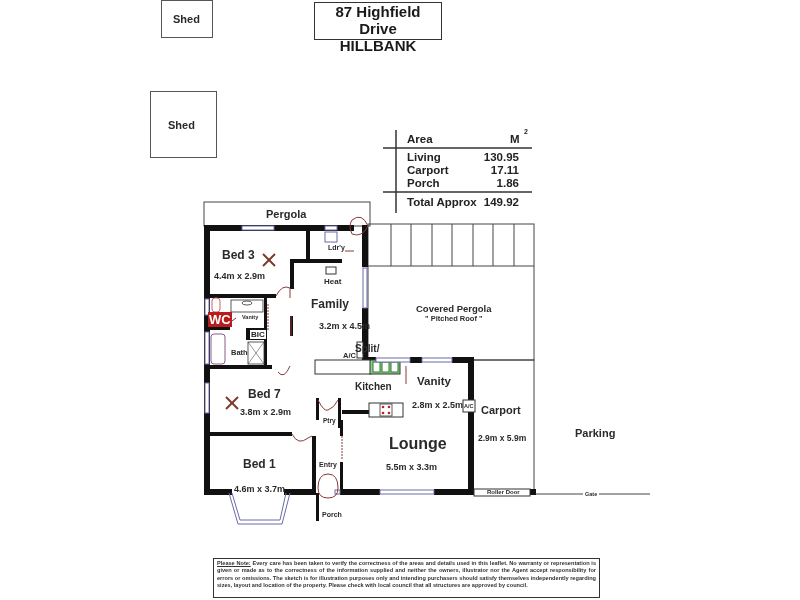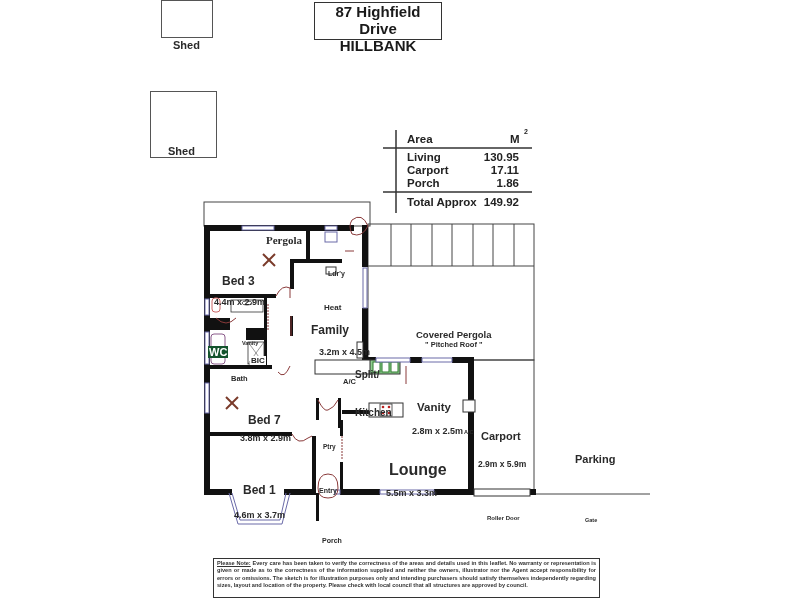--- a/index.html
+++ b/index.html
@@ -1,19 +1,19 @@
 <!DOCTYPE html>
 <html><head>
 <meta charset="utf-8">
 <style>
   html, body { margin:0; padding:0; background:#ffffff; }
   body { width:800px; height:600px; position:relative; overflow:hidden;
          font-family:"Liberation Sans", sans-serif; color:#222; }
   .abs { position:absolute; }
-  .lbl { position:absolute; font-family:"Liberation Sans", sans-serif; font-weight:bold; color:#2a2a2a; white-space:nowrap;margin-top:26px; }
+  .lbl { position:absolute; font-family:"Liberation Sans", sans-serif; font-weight:bold; color:#2a2a2a; white-space:nowrap; }
   .box { position:absolute; border:1.5px solid #555; background:#fff; box-sizing:border-box; }
   #plan { position:absolute; left:0; top:0; width:800px; height:600px; }
   .title-box { position:absolute; left:314px; top:2px; width:128px; height:38px; border:1.5px solid #333; box-sizing:border-box; text-align:center; }
   .title-box div { font-weight:bold; font-size:15px; line-height:17px; color:#1a1a1a; }
   .area-row { position:absolute; left:22px; font-size:11.5px; font-weight:bold; color:#222; }
   .area-val { position:absolute; font-size:11.5px; font-weight:bold; color:#222; text-align:right; width:60px; }
   .disclaimer { position:absolute; left:213px; top:558px; width:387px; height:40px; border:1.5px solid #333; box-sizing:border-box; padding:1px 3px; font-size:5.6px; line-height:7.4px; font-weight:bold; color:#333; text-align:justify; }
   .disclaimer u { text-decoration:underline; }
 </style>
 </head>
@@ -186,31 +186,31 @@
       <line x1="275" y1="254" x2="263" y2="266"></line>
     <line x1="226" y1="397" x2="238" y2="409"></line>
       <line x1="238" y1="397" x2="226" y2="409"></line>
   </g>
 
   <rect x="474" y="489" width="56" height="7" fill="#fff" stroke="#333" stroke-width="1"></rect>
 
   <rect x="463" y="400" width="12" height="12" fill="#fff" stroke="#333" stroke-width="1"></rect>
 </svg>
 
-<span class="lbl" style="left:266px;top:208px;font-size:11px;font-family:Liberation Serif, serif;">Pergola</span>
+<span class="lbl" style="left:266px;top:208px;font-size:11px;">Pergola</span>
 <span class="lbl" style="left:222px;top:248px;font-size:12px;">Bed 3</span>
 <span class="lbl" style="left:214px;top:271px;font-size:9px;">4.4m x 2.9m</span>
 <span class="lbl" style="left:328px;top:244px;font-size:7px;">Ldr'y</span>
 <span class="lbl" style="left:324px;top:277px;font-size:8px;">Heat</span>
 <span class="lbl" style="left:311px;top:297px;font-size:12px;">Family</span>
 <span class="lbl" style="left:319px;top:321px;font-size:9px;">3.2m x 4.5m</span>
 <span class="lbl" style="left:416px;top:303px;font-size:9.5px;">Covered Pergola</span>
 <span class="lbl" style="left:425px;top:314px;font-size:7.5px;">" Pitched Roof "</span>
 <span class="lbl" style="left:242px;top:314px;font-size:5.5px;">Vanity</span>
-<span class="lbl" style="left:208px;top:320px;font-size:11px;color:#fff;background:#14532d;padding:0 1px;">WC</span>
+<span class="lbl" style="left:208px;top:312px;font-size:13px;color:#fff;background:#b91c1c;padding:0 1px;">WC</span>
 <span class="lbl" style="left:250px;top:330px;font-size:8px;color:#222;background:#fff;padding:0 1px;">BIC</span>
 <span class="lbl" style="left:231px;top:348px;font-size:7.5px;">Bath</span>
 <span class="lbl" style="left:355px;top:343px;font-size:10px;">Split/</span>
 <span class="lbl" style="left:343px;top:351px;font-size:7.5px;">A/C</span>
 <span class="lbl" style="left:355px;top:381px;font-size:10px;">Kitchen</span>
 <span class="lbl" style="left:417px;top:375px;font-size:11.5px;">Vanity</span>
 <span class="lbl" style="left:412px;top:400px;font-size:9px;">2.8m x 2.5m</span>
 <span class="lbl" style="left:464px;top:403px;font-size:5.5px;">A/C</span>
 <span class="lbl" style="left:481px;top:404px;font-size:11px;">Carport</span>
 <span class="lbl" style="left:478px;top:433px;font-size:8.5px;">2.9m x 5.9m</span>

